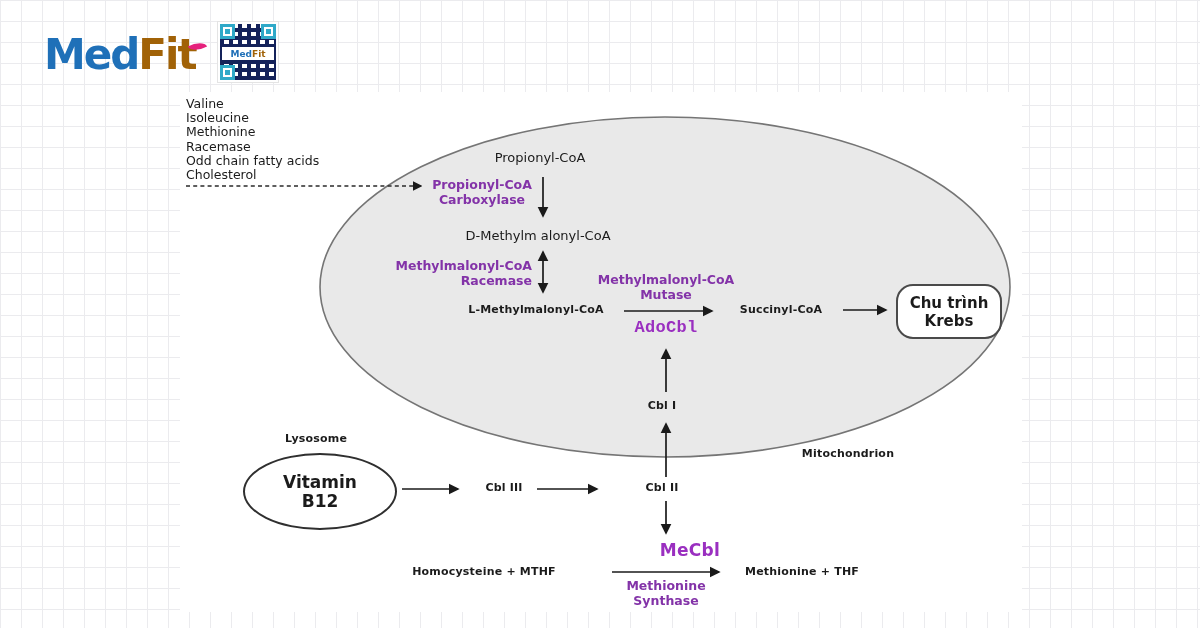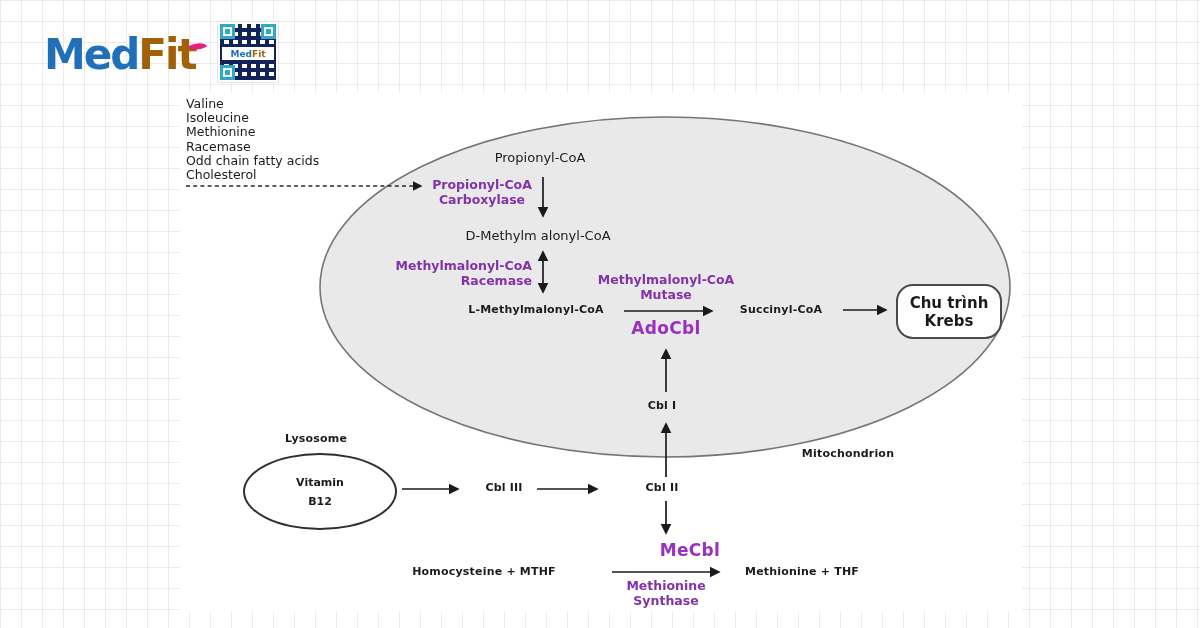--- a/index.html
+++ b/index.html
@@ -25,21 +25,21 @@
   .krebs-box{
     position:absolute;left:896px;top:284px;width:102px;height:51px;
     background:#ffffff;border:2px solid #4a4a4a;border-radius:17px;
     display:flex;align-items:center;justify-content:center;text-align:center;
     font-size:15px;font-weight:bold;line-height:18px;color:#1b1b1b;
   }
   .b12-ellipse{
     position:absolute;left:243px;top:453px;width:150px;height:73px;
     background:#ffffff;border:2px solid #2f2f2f;border-radius:50%;
     display:flex;align-items:center;justify-content:center;text-align:center;
-    font-size:11px;font-weight:bold;line-height:19px;color:#1b1b1b;
+    font-size:17px;font-weight:bold;line-height:19px;color:#1b1b1b;
   }
   
   .logo-text{position:absolute;left:44px;top:30px;font-size:42px;font-weight:bold;letter-spacing:-2px;}
   .logo-med{color:#1f70b8;}
   .logo-fit{color:#a16207;}
   .logo-leaf{position:absolute;left:189px;top:42px;width:17px;height:9px;background:#e5217c;
     border-radius:0 100% 0 100%;transform:rotate(-28deg);}
   
   .qr{position:absolute;left:217px;top:21px;width:62px;height:62px;background:#fff;
     border:1px solid #e4e4e4;box-sizing:border-box;}
@@ -134,21 +134,21 @@
   <div>Racemase</div>
 </div>
 
 <div class="t enz c" style="left:666px;top:272px;">
   <div>Methylmalonyl-CoA</div>
   <div>Mutase</div>
 </div>
 
 <div class="t fs13b c" style="left:536px;top:303px;">L-Methylmalonyl-CoA</div>
 
-<div class="t cof c" style="left:666px;top:318px;">AdoCbl</div>
+<div class="t cof c" style="left:666px;top:318px;font-family:Liberation Mono, monospace;">AdoCbl</div>
 
 <div class="t fs13b c" style="left:781px;top:303px;">Succinyl-CoA</div>
 
 <div class="krebs-box">
   <div>
     <div>Chu trình</div>
     <div>Krebs</div>
   </div>
 </div>
 

